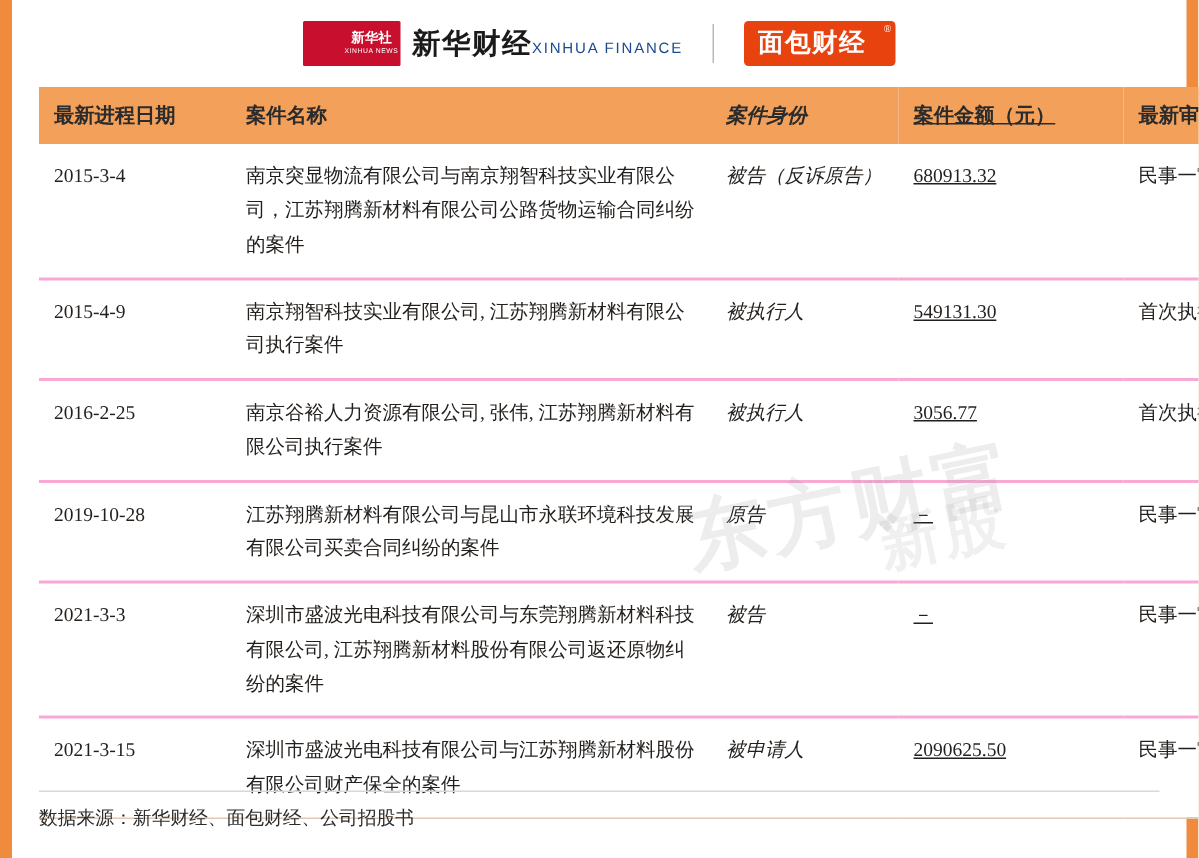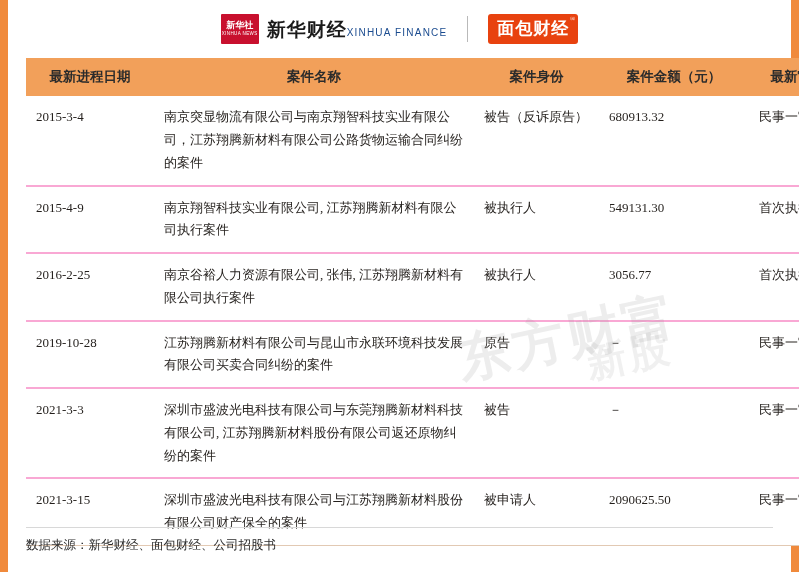--- a/index.html
+++ b/index.html
@@ -59,20 +59,21 @@
     width: 38px;
     height: 30px;
     background: #c8102e;
     color: #ffffff;
     display: flex;
     flex-direction: column;
     align-items: center;
     justify-content: center;
     line-height: 1;
     border-radius: 1px;
+    padding-left: 27px;
   }
   .xh-mark .cn {
     font-size: 9px;
     font-family: "Liberation Sans", sans-serif;
     letter-spacing: 0px;
     font-weight: bold;
   }
   .xh-mark .en {
     font-size: 4.5px;
     font-family: "Liberation Sans", sans-serif;
@@ -105,21 +106,21 @@
     background: #b9b9b9;
     margin: 0 6px;
   }
   .mb-logo {
     display: flex;
     align-items: center;
     background: #e8420f;
     color: #ffffff;
     font-size: 17px;
     font-weight: bold;
-    padding: 3px 9px 4px 9px;
+    padding: 3px 20px 4px 9px;
     border-radius: 3px;
     letter-spacing: 1px;
     position: relative;
     font-family: "Liberation Serif", serif;
   }
   .mb-logo .reg {
     font-size: 7px;
     position: absolute;
     top: 1px;
     right: 2px;
@@ -136,21 +137,21 @@
   table {
     border-collapse: collapse;
     width: 747px;
     table-layout: fixed;
   }
   thead th {
     background: #f2a05a;
     color: #2b2b2b;
     font-weight: bold;
     font-size: 13.5px;
-    text-align: center;
+    text-align: left;
     padding: 9px 10px;
     vertical-align: top;
     line-height: 1.5;
     border: none;
     font-family: "Liberation Serif", "DejaVu Serif", serif;
   }
   tbody td {
     font-size: 13px;
     color: #231f1c;
     padding: 10px 10px;
@@ -158,22 +159,22 @@
     line-height: 1.75;
     border-bottom: 2px solid #f9a8d4;
     background: #ffffff;
     font-family: "Liberation Serif", "DejaVu Serif", serif;
   }
   tbody tr:last-child td {
     border-bottom: 1px solid #e2c9b3;
   }
   .col-date   { width: 108px; }
   .col-name   { width: 300px; }
-  .col-role   { width: 105px; }
-  .col-amount { width: 130px; }
+  .col-role   { width: 105px; font-style: italic; }
+  .col-amount { width: 130px; text-decoration: underline; }
   .col-proc   { width: 104px; }
 
   
   .watermark {
     position: absolute;
     left: 430px;
     top: 245px;
     font-size: 52px;
     font-weight: bold;
     color: rgba(140,140,140,0.16);

